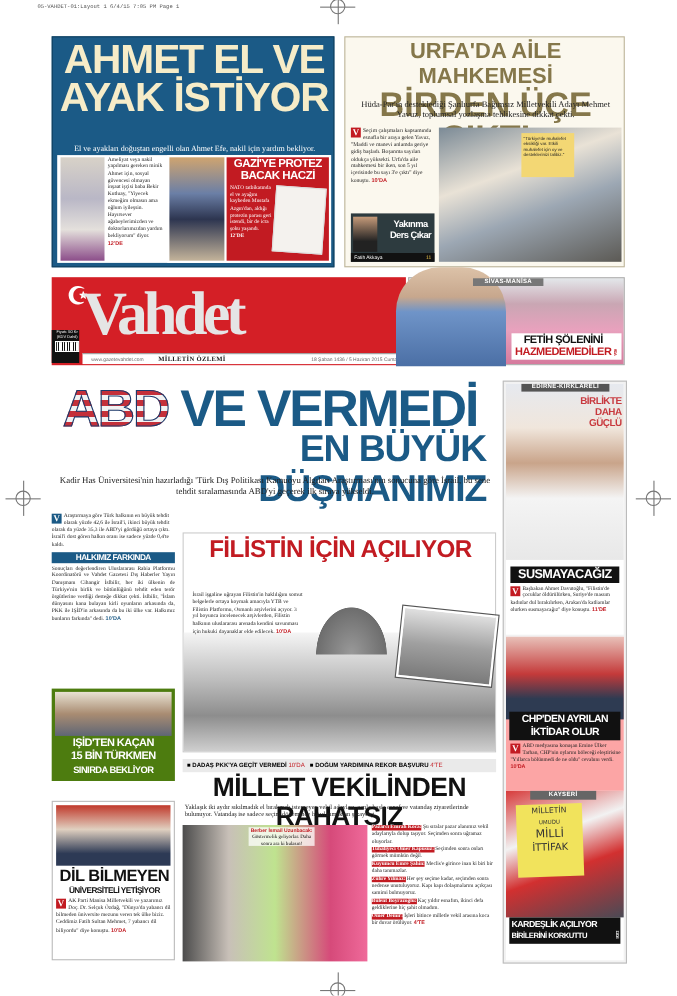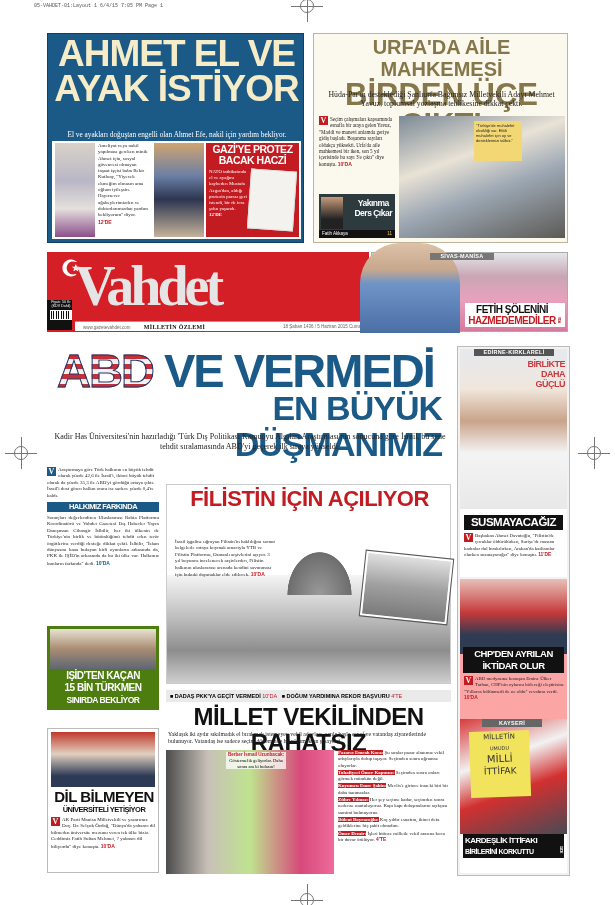--- a/index.html
+++ b/index.html
@@ -234,18 +234,18 @@
   <div class="abs" style="left:2px;top:372px;width:107px;height:154px;background:#fff">
     <div class="abs photo" style="left:0;top:0;width:107px;height:115px;background:linear-gradient(160deg,#d73b3b 0,#f2f2f2 35%,#d23030 60%,#4a4a55 100%)"></div>
     <div class="abs tag" style="left:22px;top:0;width:60px;height:8px;line-height:8px;background:#666">KAYSERİ</div>
     <div class="abs" style="left:10px;top:12px;width:60px;height:66px;background:#f1e35c;transform:rotate(-2deg);font-family:'DejaVu Sans',sans-serif;font-size:7px;line-height:13px;text-align:center;color:#333">
       <div>MİLLETİN</div>
       <div style="font-size:5px;line-height:8px">UMUDU</div>
       <div style="font-size:10px">MİLLİ</div>
       <div style="font-size:9px">İTTİFAK</div>
     </div>
     <div class="abs cond blackbar" style="left:3px;top:115px;width:101px;font-size:8px;line-height:11px;padding:1px 6px 1px 2px;text-align:left">
-      <div>KARDEŞLİK İTTİFAKI</div>
+      <div>KARDEŞLİK AÇILIYOR</div>
       <div style="font-size:7px">BİRİLERİNİ KORKUTTU</div>
       <div class="abs" style="right:1px;top:12px;font-size:3.5px;writing-mode:vertical-rl;line-height:4px">11'DE</div>
     </div>
   </div>
 </div>
 
 </body></html>

